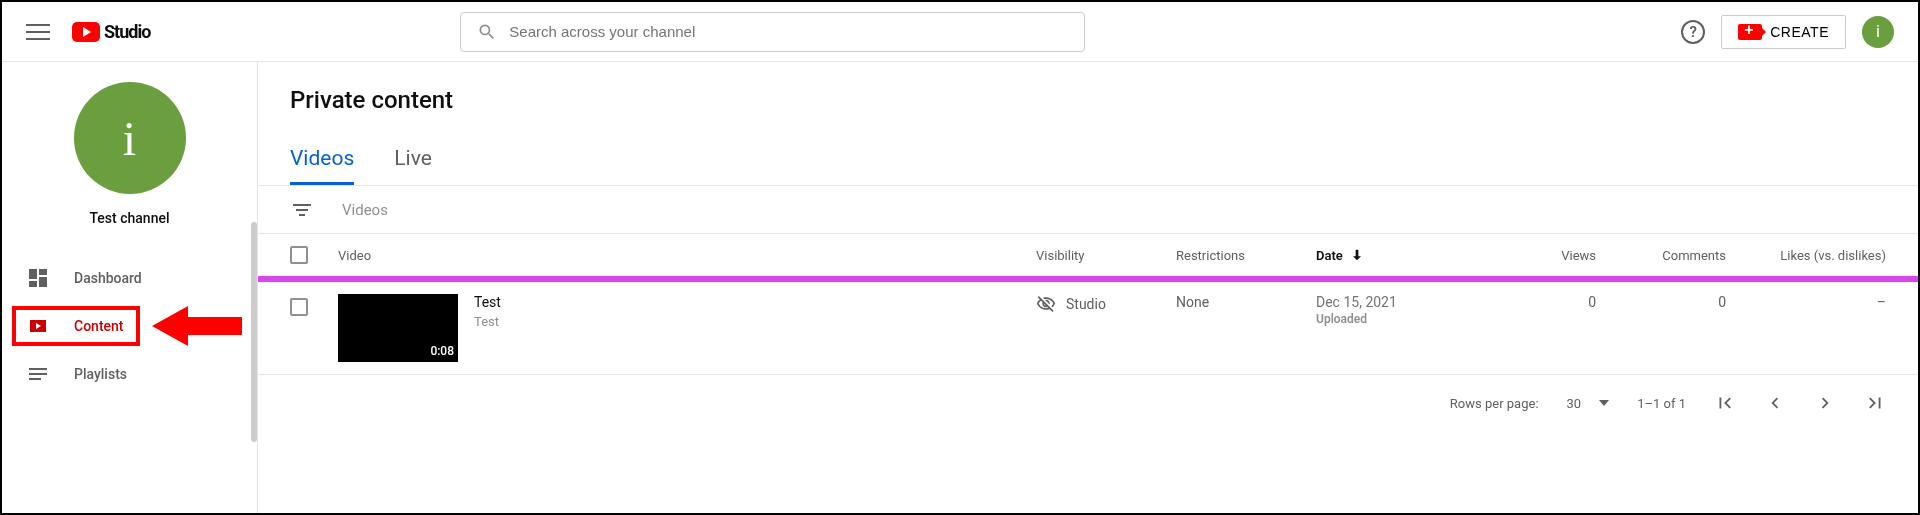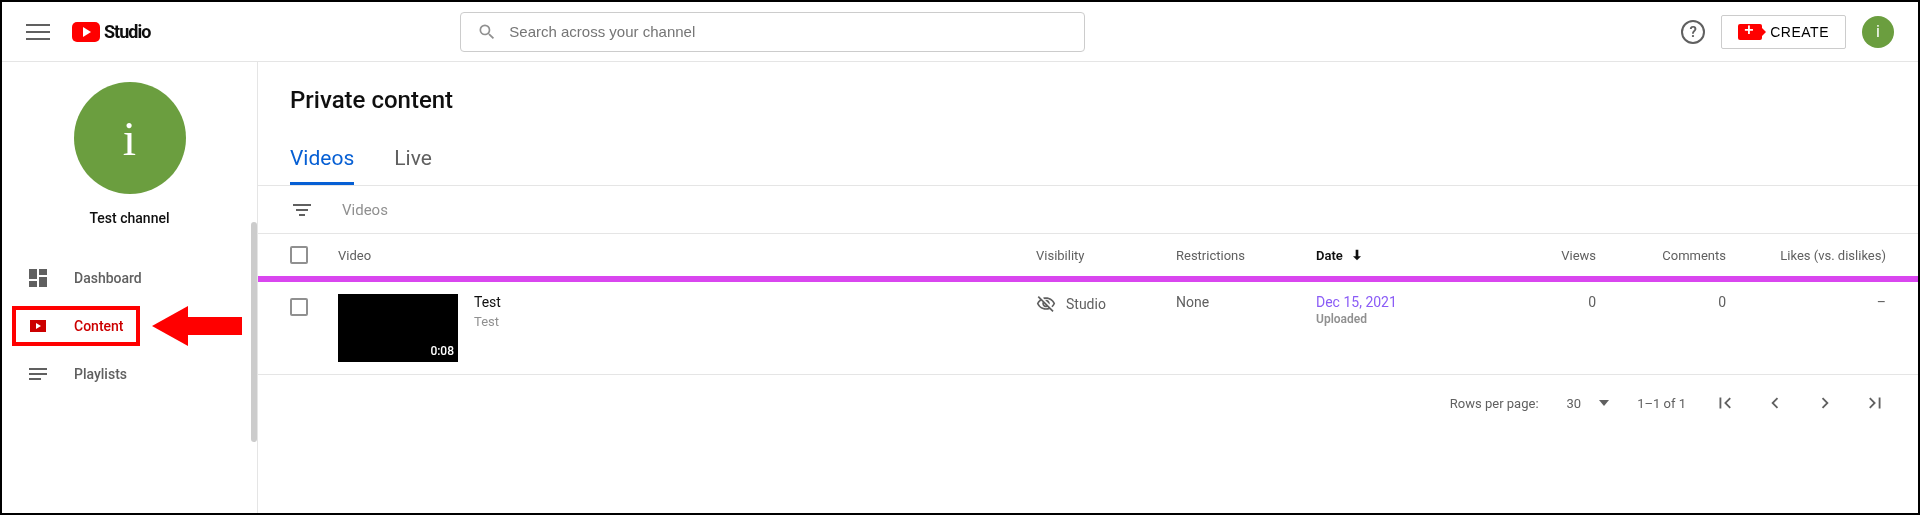--- a/index.html
+++ b/index.html
@@ -199,21 +199,21 @@
         <div class="vis-cell">
           <svg viewBox="0 0 24 24">
               <path d="M12 6a9.77 9.77 0 018.82 5.5 9.647 9.647 0 01-2.41 3.12l1.41 1.41c1.39-1.23 2.49-2.77 3.18-4.53C21.27 7.11 17 4 12 4c-1.27 0-2.49.2-3.64.57l1.65 1.65C10.66 6.09 11.32 6 12 6zm-1.07 1.14L13 9.21c.57.25 1.03.71 1.28 1.28l2.07 2.07c.08-.34.14-.7.14-1.07C16.5 9.01 14.48 7 12 7c-.37 0-.72.05-1.07.14zM2.01 3.87l2.68 2.68A11.738 11.738 0 001 11.5C2.73 15.89 7 19 12 19c1.52 0 2.98-.29 4.32-.82l3.42 3.42 1.41-1.41L3.42 2.45 2.01 3.87zm7.5 7.5l2.61 2.61c-.4.01-.7.02-.12.02a2.5 2.5 0 01-2.5-2.5c0-.05.01-.8.01-.13zm-3.4-3.4l1.75 1.75a4.6 4.6 0 00-.36 1.78 4.507 4.507 0 006.27 4.14l.98.98c-.88.24-1.8.38-2.75.38a9.77 9.77 0 01-8.82-5.5c.7-1.43 1.72-2.61 2.93-3.53z"></path>
             </svg>
           <span class="cell-text">Studio</span>
         </div>
       </div>
       <div class="col-restr cell-text">None</div>
       <div class="col-date">
         <div class="date-cell">
-          <span class="cell-text" style="color:#8b5cf6;font-weight:400;">Dec 15, 2021</span>
+          <span class="cell-text" style="color:#737373;font-weight:400;">Dec 15, 2021</span>
           <span class="date-sub">Uploaded</span>
         </div>
       </div>
       <div class="col-views cell-text">0</div>
       <div class="col-comments cell-text">0</div>
       <div class="col-likes cell-text">–</div>
     </div>
 
     <div class="pagination">
       <span>Rows per page:</span>

